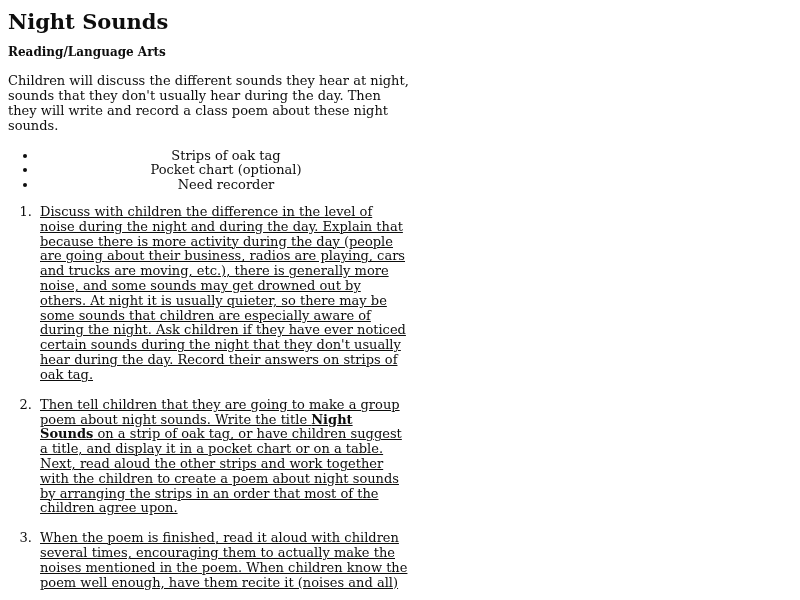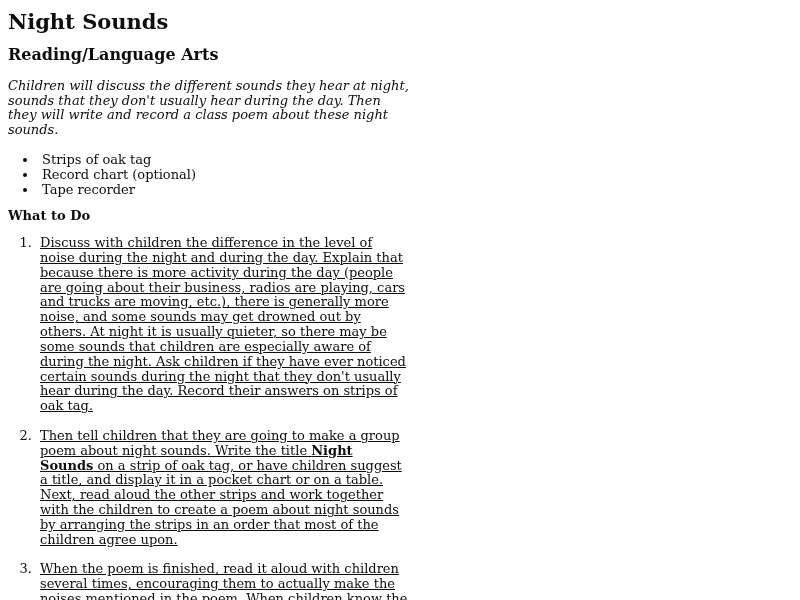--- a/index.html
+++ b/index.html
@@ -17,39 +17,38 @@
     width: 402px;
     box-sizing: content-box;
   }
   h1.doc-title {
     font-size: 21px;
     font-weight: bold;
     margin: 2px 0 13px 0;
     line-height: 1.1;
   }
   h2.doc-subject {
-    font-size: 16px;
+    font-size: 12px;
     font-weight: bold;
     margin: 0 0 15px 0;
     line-height: 1.1;
   }
   p.intro {
     margin: 0 0 15px 0;
-    font-style: italic;
   }
   .section-heading {
     font-weight: bold;
     margin: 0 0 12px 0;
   }
   ul.materials {
     margin: 0 0 12px 0;
     padding-left: 30px;
     list-style: disc;
   }
-  ul.materials li { margin: 0; padding-left: 4px; }
+  ul.materials li { margin: 0; padding-left: 4px; text-align: center; }
   ol.steps {
     margin: 0;
     padding-left: 28px;
     list-style: decimal;
   }
   ol.steps li {
     margin: 0 0 15px 0;
     padding-left: 4px;
     text-decoration: underline;
   }
@@ -62,25 +61,24 @@
 
   <h1 class="doc-title">Night Sounds</h1>
 
   <h2 class="doc-subject">Reading/Language Arts</h2>
 
   <p class="intro">Children will discuss the different sounds they hear at night, sounds that they don't usually hear during the day. Then they will write and record a class poem about these night sounds.</p>
 
 
   <ul class="materials">
     <li>Strips of oak tag</li>
-    <li>Record chart (optional)</li>
-    <li>Tape recorder</li>
+    <li>Pocket chart (optional)</li>
+    <li>Need recorder</li>
   </ul>
 
-  <div class="section-heading">What to Do</div>
 
   <ol class="steps">
     <li>
       <span>Discuss with children the difference in the level of noise during the night and during the day. Explain that because there is more activity during the day (people are going about their business, radios are playing, cars and trucks are moving, etc.), there is generally more noise, and some sounds may get drowned out by others. At night it is usually quieter, so there may be some sounds that children are especially aware of during the night. Ask children if they have ever noticed certain sounds during the night that they don't usually hear during the day. Record their answers on strips of oak tag.</span>
     </li>
     <li>
       <span>Then tell children that they are going to make a group poem about night sounds. Write the title </span><span class="inline-bold">Night Sounds</span><span> on a strip of oak tag, or have children suggest a title, and display it in a pocket chart or on a table. Next, read aloud the other strips and work together with the children to create a poem about night sounds by arranging the strips in an order that most of the children agree upon.</span>
     </li>
     <li>
       <span>When the poem is finished, read it aloud with children several times, encouraging them to actually make the noises mentioned in the poem. When children know the poem well enough, have them recite it (noises and all)</span>

